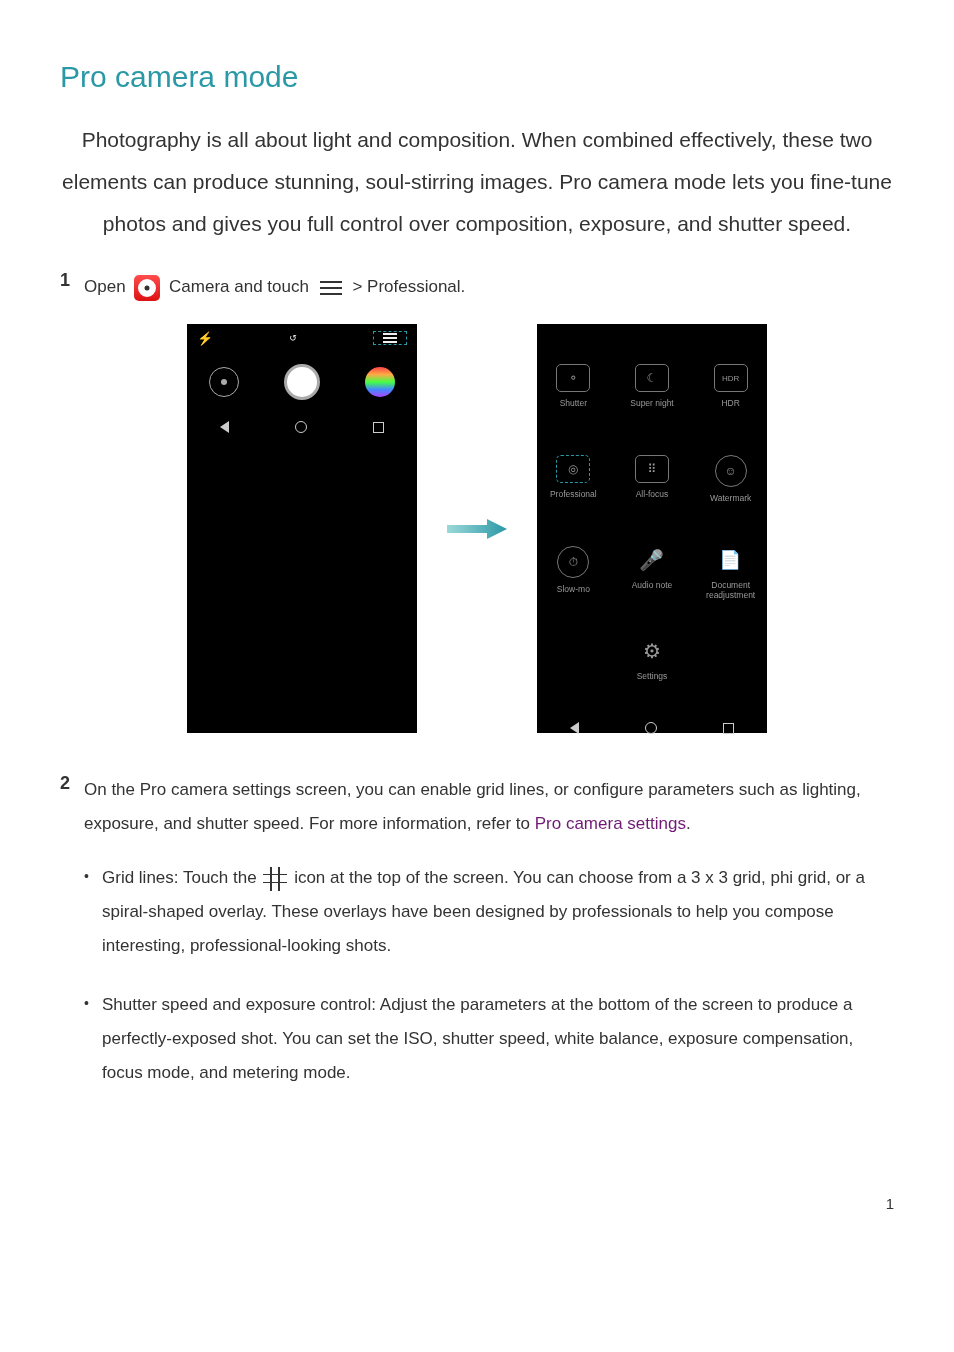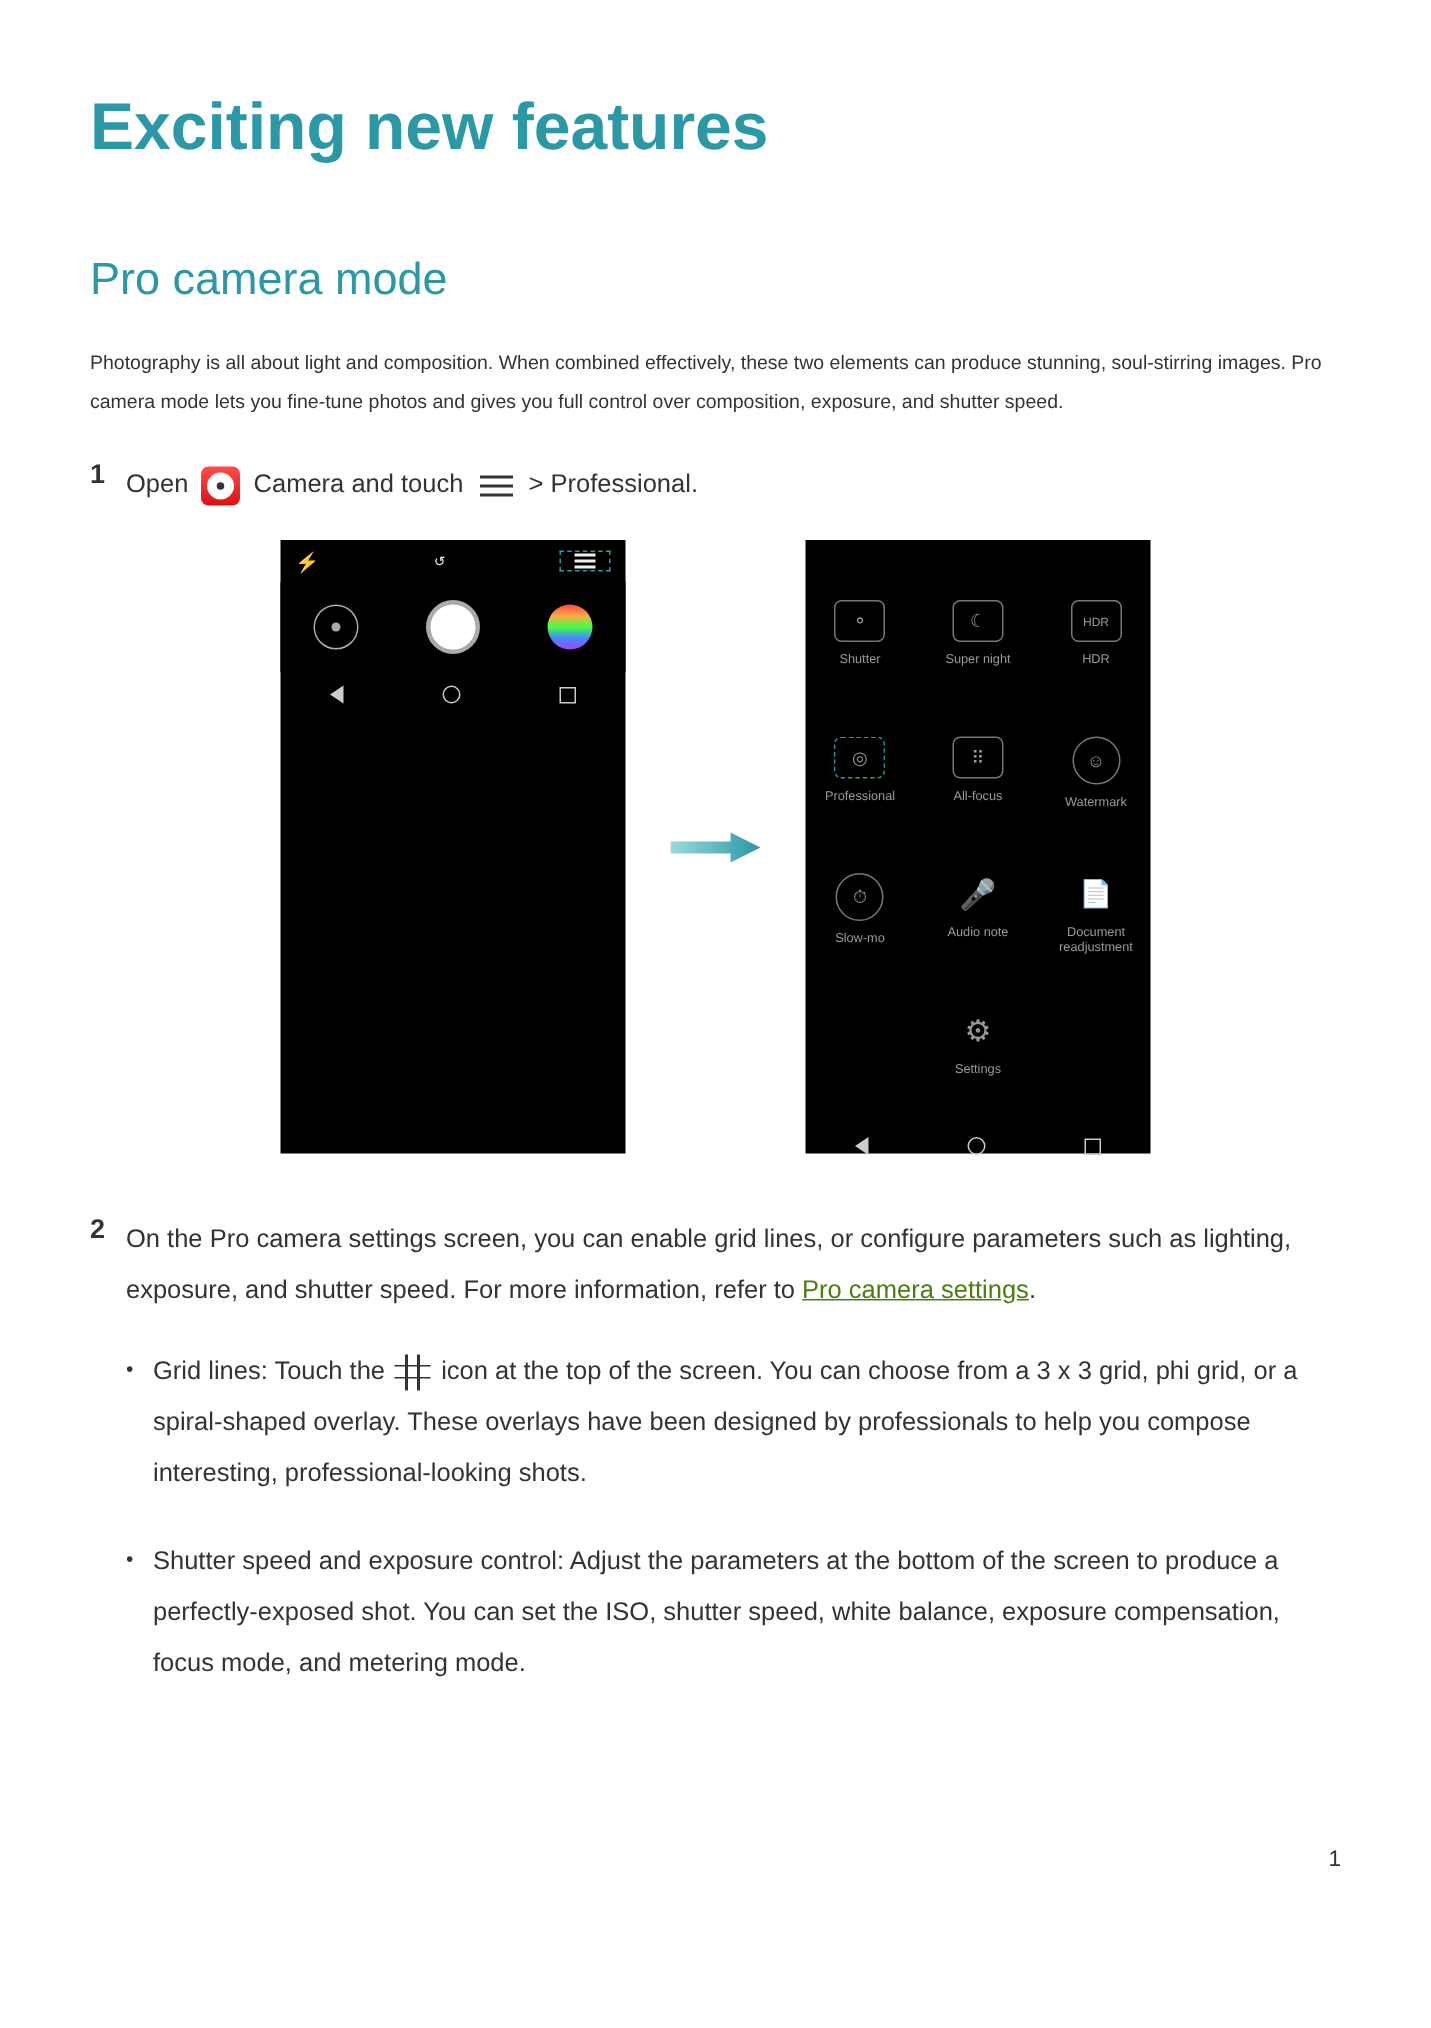--- a/index.html
+++ b/index.html
@@ -20,24 +20,25 @@
     font-weight: bold;
     margin: 0 0 60px 0;
   }
   h2.section-title {
     color: #2b98a6;
     font-size: 30px;
     font-weight: normal;
     margin: 0 0 25px 0;
   }
   p.intro {
-    font-size: 13px;
+    font-size: 21px;
     line-height: 2.0;
     margin: 0 0 25px 0;
     color: #333;
+    text-align: center;
   }
   .step-row {
     display: flex;
     align-items: flex-start;
     margin: 0 0 20px 0;
   }
   .step-num {
     font-weight: bold;
     font-size: 18px;
     width: 24px;
@@ -117,21 +118,21 @@
     background:#333;
   }
   .grid-lines-icon .v1,.grid-lines-icon .v2,.grid-lines-icon .h1,.grid-lines-icon .h2{
     position:absolute; background:#333;
   }
   .grid-lines-icon .v1{left:5px;top:-2px;width:1.5px;height:24px;}
   .grid-lines-icon .v2{left:13px;top:-2px;width:1.5px;height:24px;}
   .grid-lines-icon .h1{top:5px;left:-2px;height:1.5px;width:24px;}
   .grid-lines-icon .h2{top:13px;left:-2px;height:1.5px;width:24px;}
   b { font-weight: normal; }
-  .link { color: #4d7c0f; text-decoration: underline; }
+  .link { color: #701a75; }
   
   .shots-row {
     display: flex;
     justify-content: center;
     align-items: center;
     gap: 30px;
     margin: 20px 0 40px 0;
   }
   .phone {
     width: 230px;
@@ -312,21 +313,20 @@
   .tri { display:inline-block; width:0;height:0; border-top:6px solid transparent; border-bottom:6px solid transparent; border-right:9px solid #ccc;}
   .circ { display:inline-block; width:12px;height:12px; border:1.5px solid #ccc; border-radius:50%;}
   .sq { display:inline-block; width:11px;height:11px; border:1.5px solid #ccc;}
   .flash-ic { font-size:13px; }
 </style>
 </head>
 <body>
 
 <div class="page">
 
-  <h1 class="main-title">Exciting new features</h1>
 
   <h2 class="section-title">Pro camera mode</h2>
 
   <p class="intro">Photography is all about light and composition. When combined effectively, these two elements can produce stunning, soul-stirring images. Pro camera mode lets you fine-tune photos and gives you full control over composition, exposure, and shutter speed.</p>
 
   <div class="step-row">
     <div class="step-num">1</div>
     <div class="step-body">
       <span>Open </span>
       <span class="inline-icon camera-app-icon"></span>

